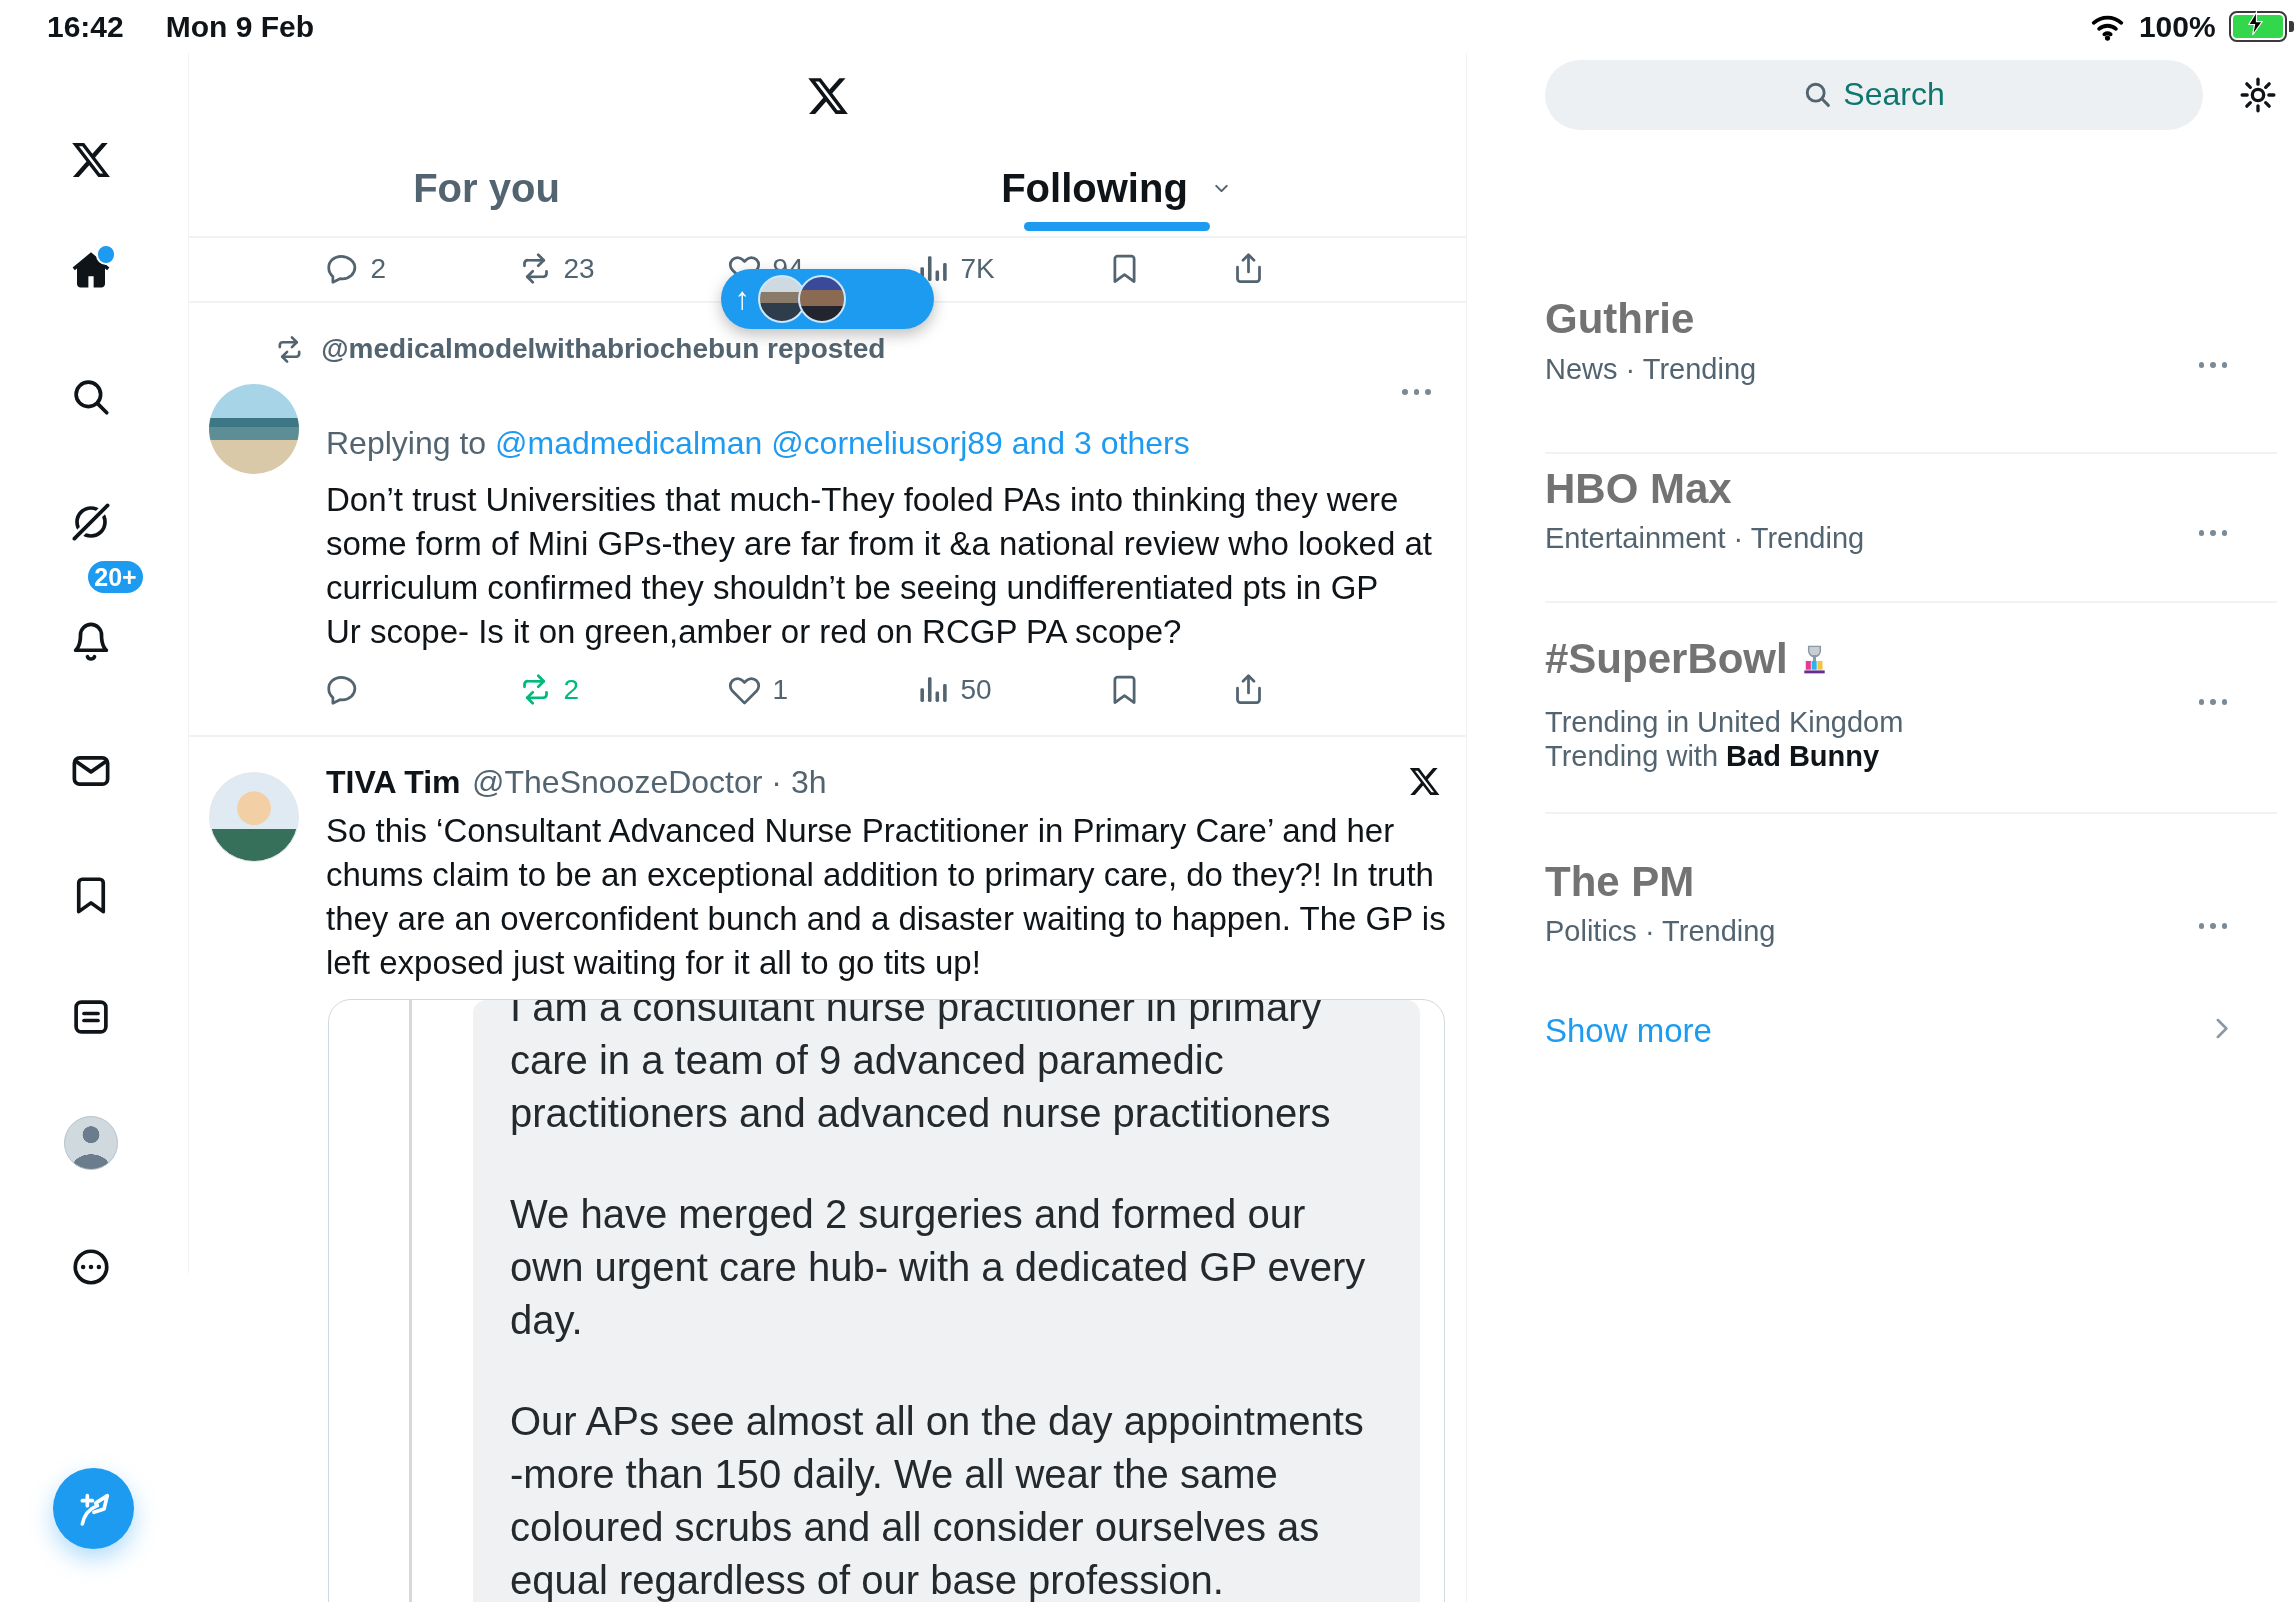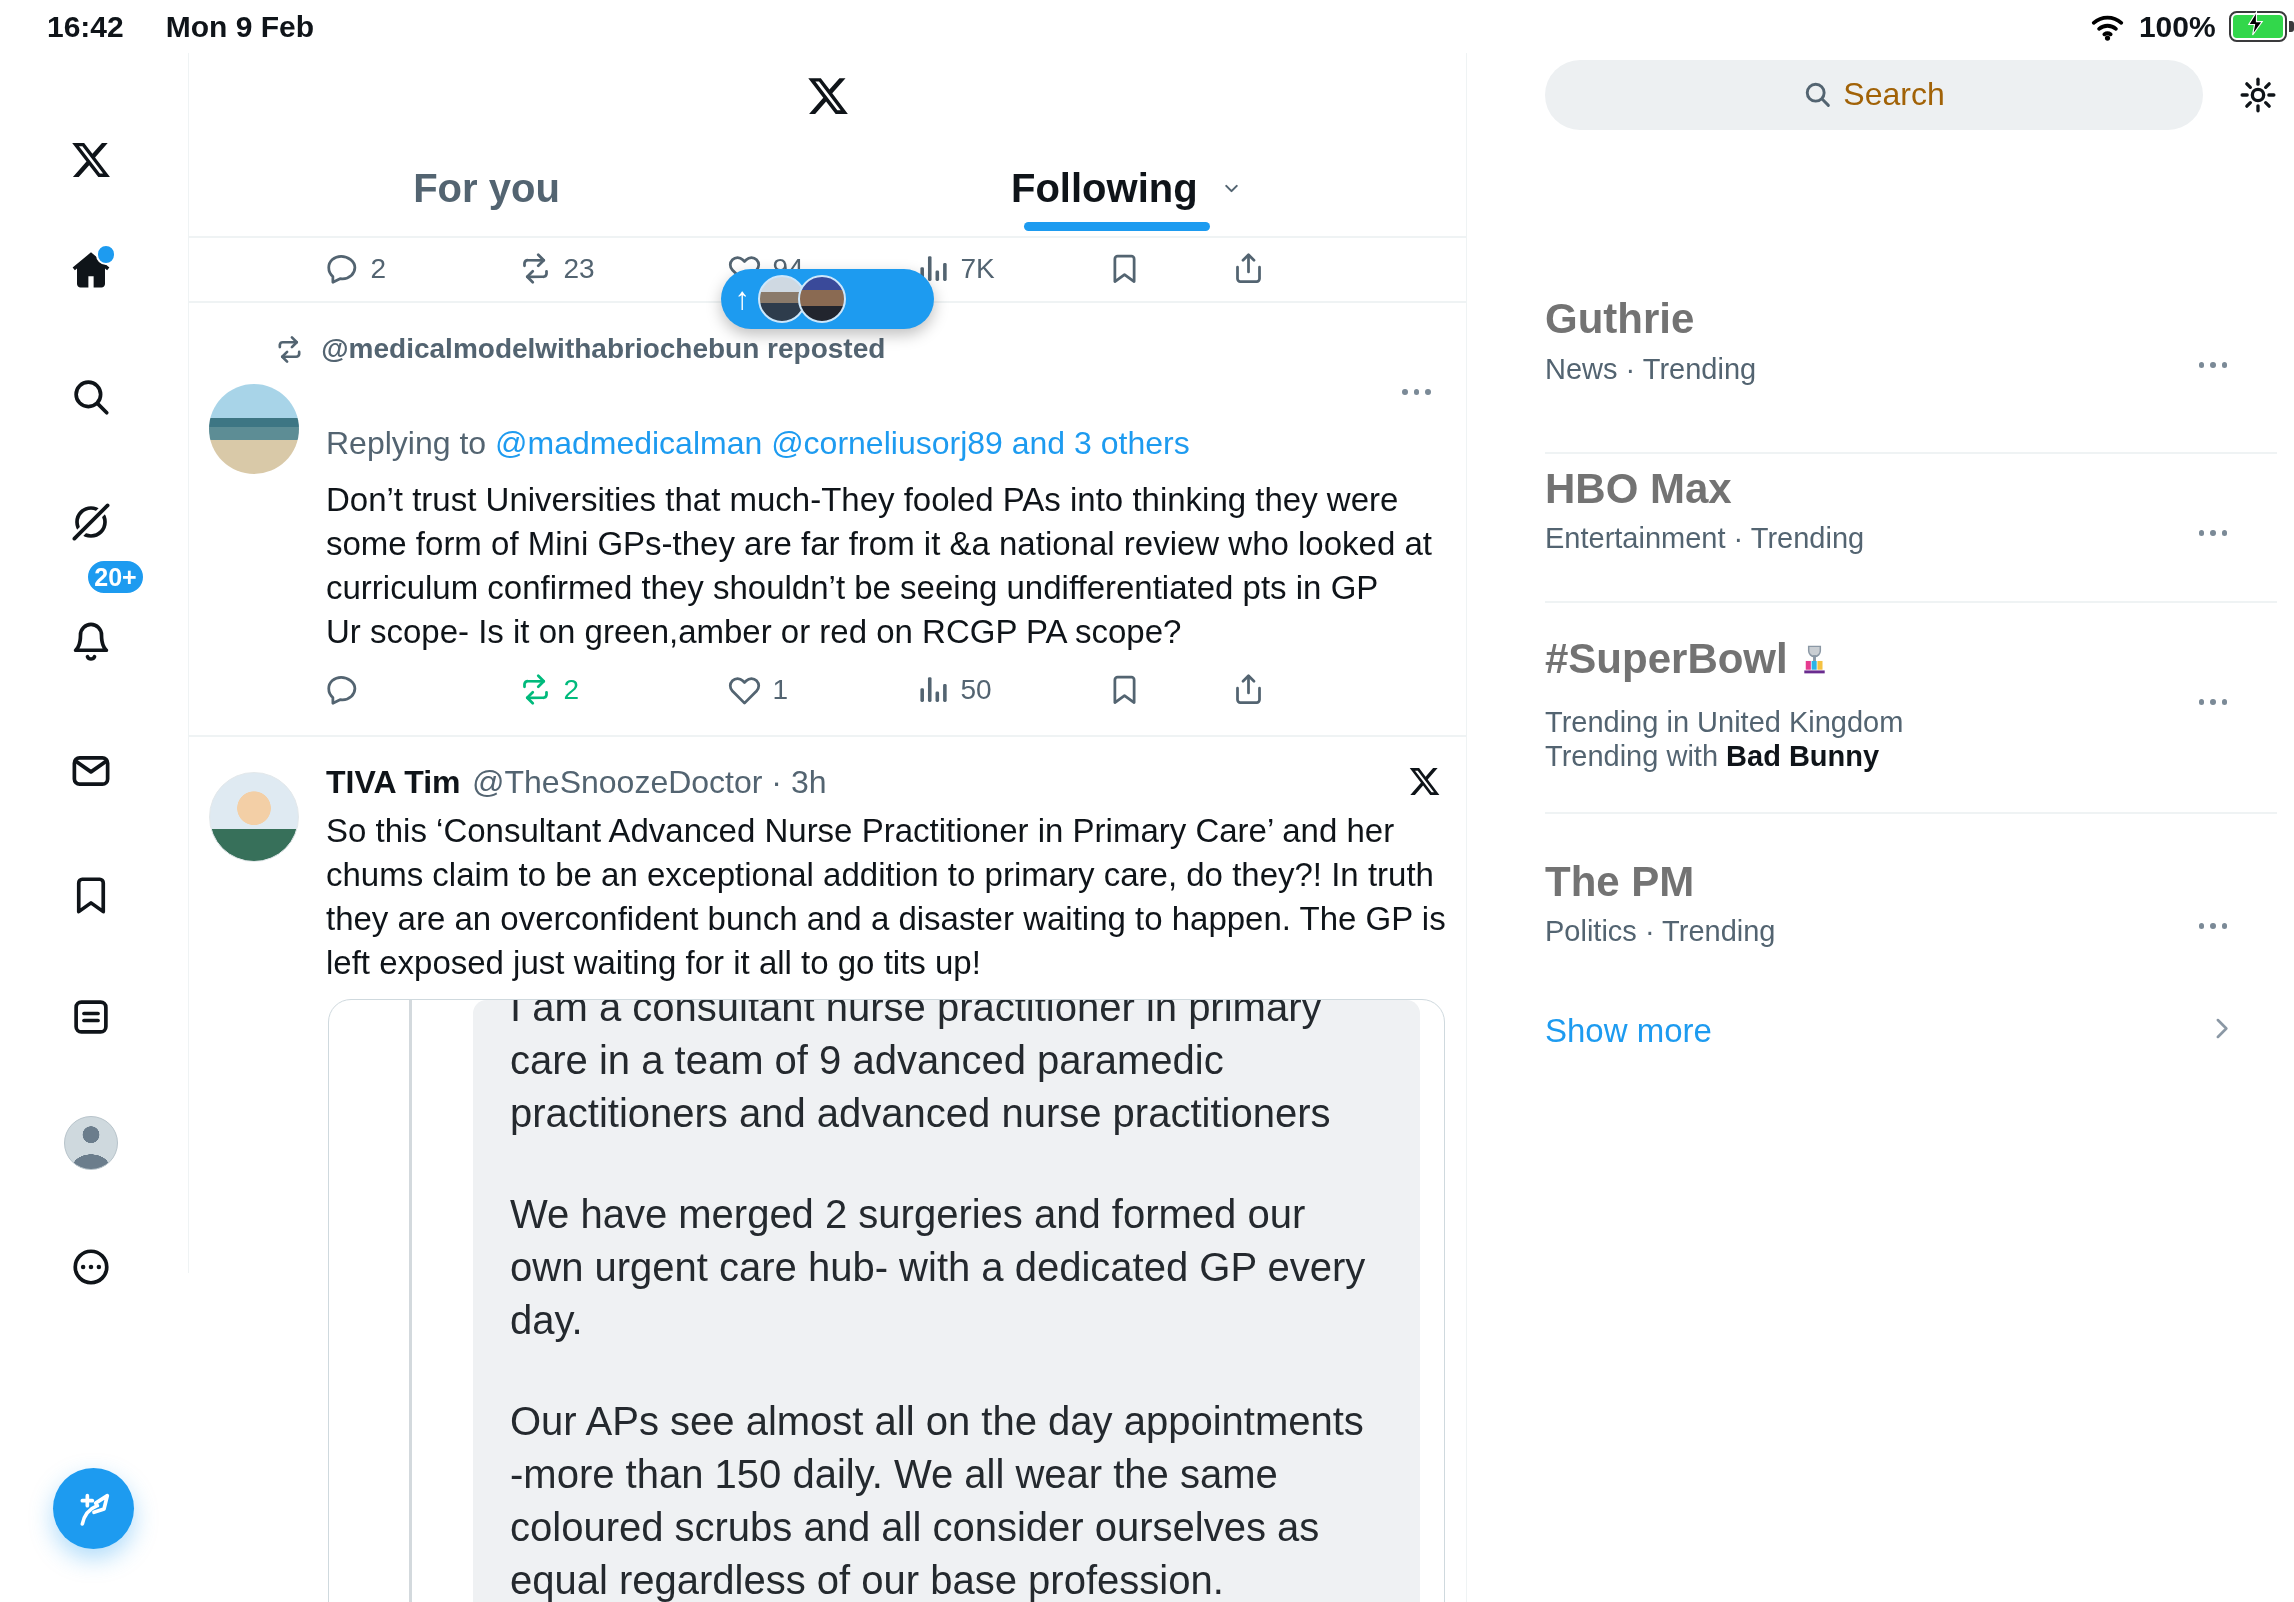--- a/index.html
+++ b/index.html
@@ -32,21 +32,21 @@
                           #cfd9de;border:1.9px solid #b8c4cb;box-sizing:border-box;}
   .fab{position:absolute;left:53px;top:1468px;width:81px;height:81px;border-radius:50%;background:#1d9bf0;
        border:none;display:flex;align-items:center;justify-content:center;cursor:pointer;
        box-shadow:0 9.6px 23px rgba(29,155,240,.35);}
 
   
   .timeline{position:absolute;left:189px;top:53px;width:1278px;height:1550px;border-right:1.9px solid #eff3f4;box-sizing:border-box;}
   .tl-logo{position:absolute;left:617px;top:21px;}
   .tab{position:absolute;top:113px;width:211px;text-align:center;font-size:40px;font-weight:700;cursor:pointer;}
   .tab-inactive{color:#536471;}
-  .tab-active{color:#0f1419;display:flex;align-items:center;gap:23px;}
+  .tab-active{color:#0f1419;display:flex;align-items:center;justify-content:center;gap:23px;}
   .tab-underline{position:absolute;left:835px;top:169px;width:186px;height:8.6px;border-radius:4.8px;background:#1d9bf0;}
 
   .act{position:absolute;display:flex;align-items:center;gap:11.5px;color:#536471;font-size:28px;cursor:pointer;}
   .act.green{color:#00ba7c;}
   .aicon{stroke:currentColor;fill:none;stroke-width:2;stroke-linecap:round;stroke-linejoin:round;}
   .aicon-fill{fill:currentColor;}
 
   .pill{position:absolute;left:532px;top:216px;width:213px;height:60px;border-radius:31px;background:#1d9bf0;
         display:flex;align-items:center;padding:0 13.4px;box-sizing:border-box;gap:7.7px;z-index:5;cursor:pointer;
         box-shadow:0 5.8px 15.4px rgba(0,0,0,.25);color:#fff;font-size:31px;}
@@ -72,21 +72,21 @@
   .quote-card{position:absolute;left:139px;top:946px;width:1117px;height:692px;border:1.9px solid #cfd9de;
               border-radius:23px;box-sizing:border-box;overflow:hidden;background:#fff;cursor:pointer;}
   .thread-line{position:absolute;left:80px;top:0;width:2.9px;height:100%;background:#d3d9dd;}
   .quote-panel{position:absolute;left:144px;top:0;width:947px;height:100%;background:#eff1f3;border-radius:13.4px;}
   .quote-text{margin:-19px 0 0 0;padding:0 37px;font-size:40px;line-height:53px;color:#24292e;}
   .quote-text p{margin:0 0 48px 0;white-space:pre-line;}
 
   
   .right-panel{position:absolute;left:1467px;top:53px;width:827px;height:1550px;}
   .search-bar{position:absolute;left:78px;top:6.7px;width:658px;height:70px;border-radius:36px;background:#edf0f2;
-              display:flex;align-items:center;justify-content:center;gap:11px;color:#a16207;font-size:32px;cursor:text;}
+              display:flex;align-items:center;justify-content:center;gap:11px;color:#0f766e;font-size:32px;cursor:text;}
   .gear{position:absolute;left:771px;top:22px;cursor:pointer;}
   .wh-title{position:absolute;left:78px;top:129px;font-size:41px;font-weight:800;color:#0f1419;}
   .trend-title{position:absolute;left:78px;font-size:42px;font-weight:700;color:#737373;cursor:pointer;display:flex;align-items:center;gap:9.6px;}
   .trend-meta{position:absolute;left:78px;font-size:29px;color:#536471;cursor:pointer;}
   .trend-extra{position:absolute;left:78px;font-size:29px;color:#536471;cursor:pointer;}
   .trend-extra b{color:#0f1419;font-weight:700;}
   .trend-dots{left:717px;width:58px;justify-content:center;}
   .tr-div{left:78px;width:732px;}
   .show-more{position:absolute;left:78px;top:959px;font-size:33px;color:#1d9bf0;cursor:pointer;}
   .show-more-chev{position:absolute;left:740px;top:961px;cursor:pointer;}

